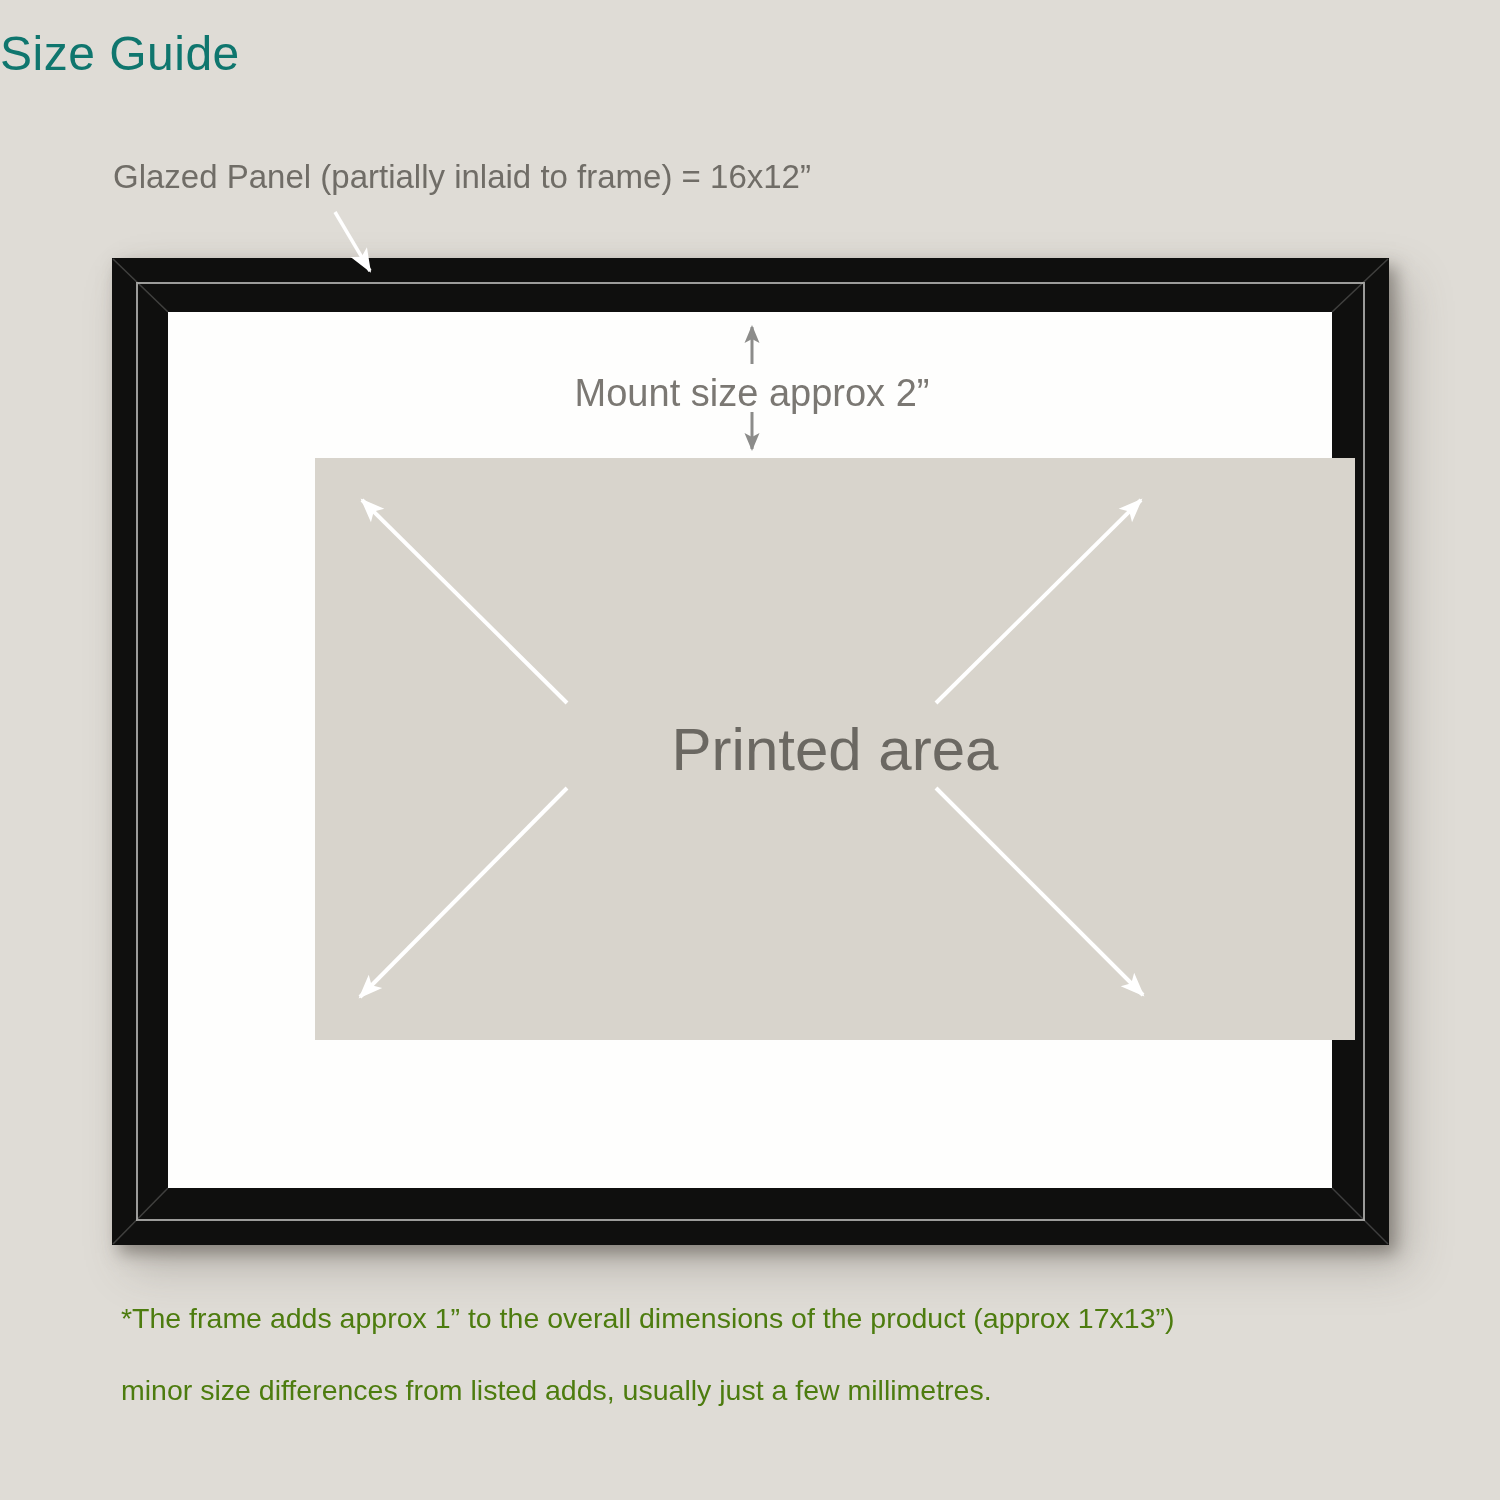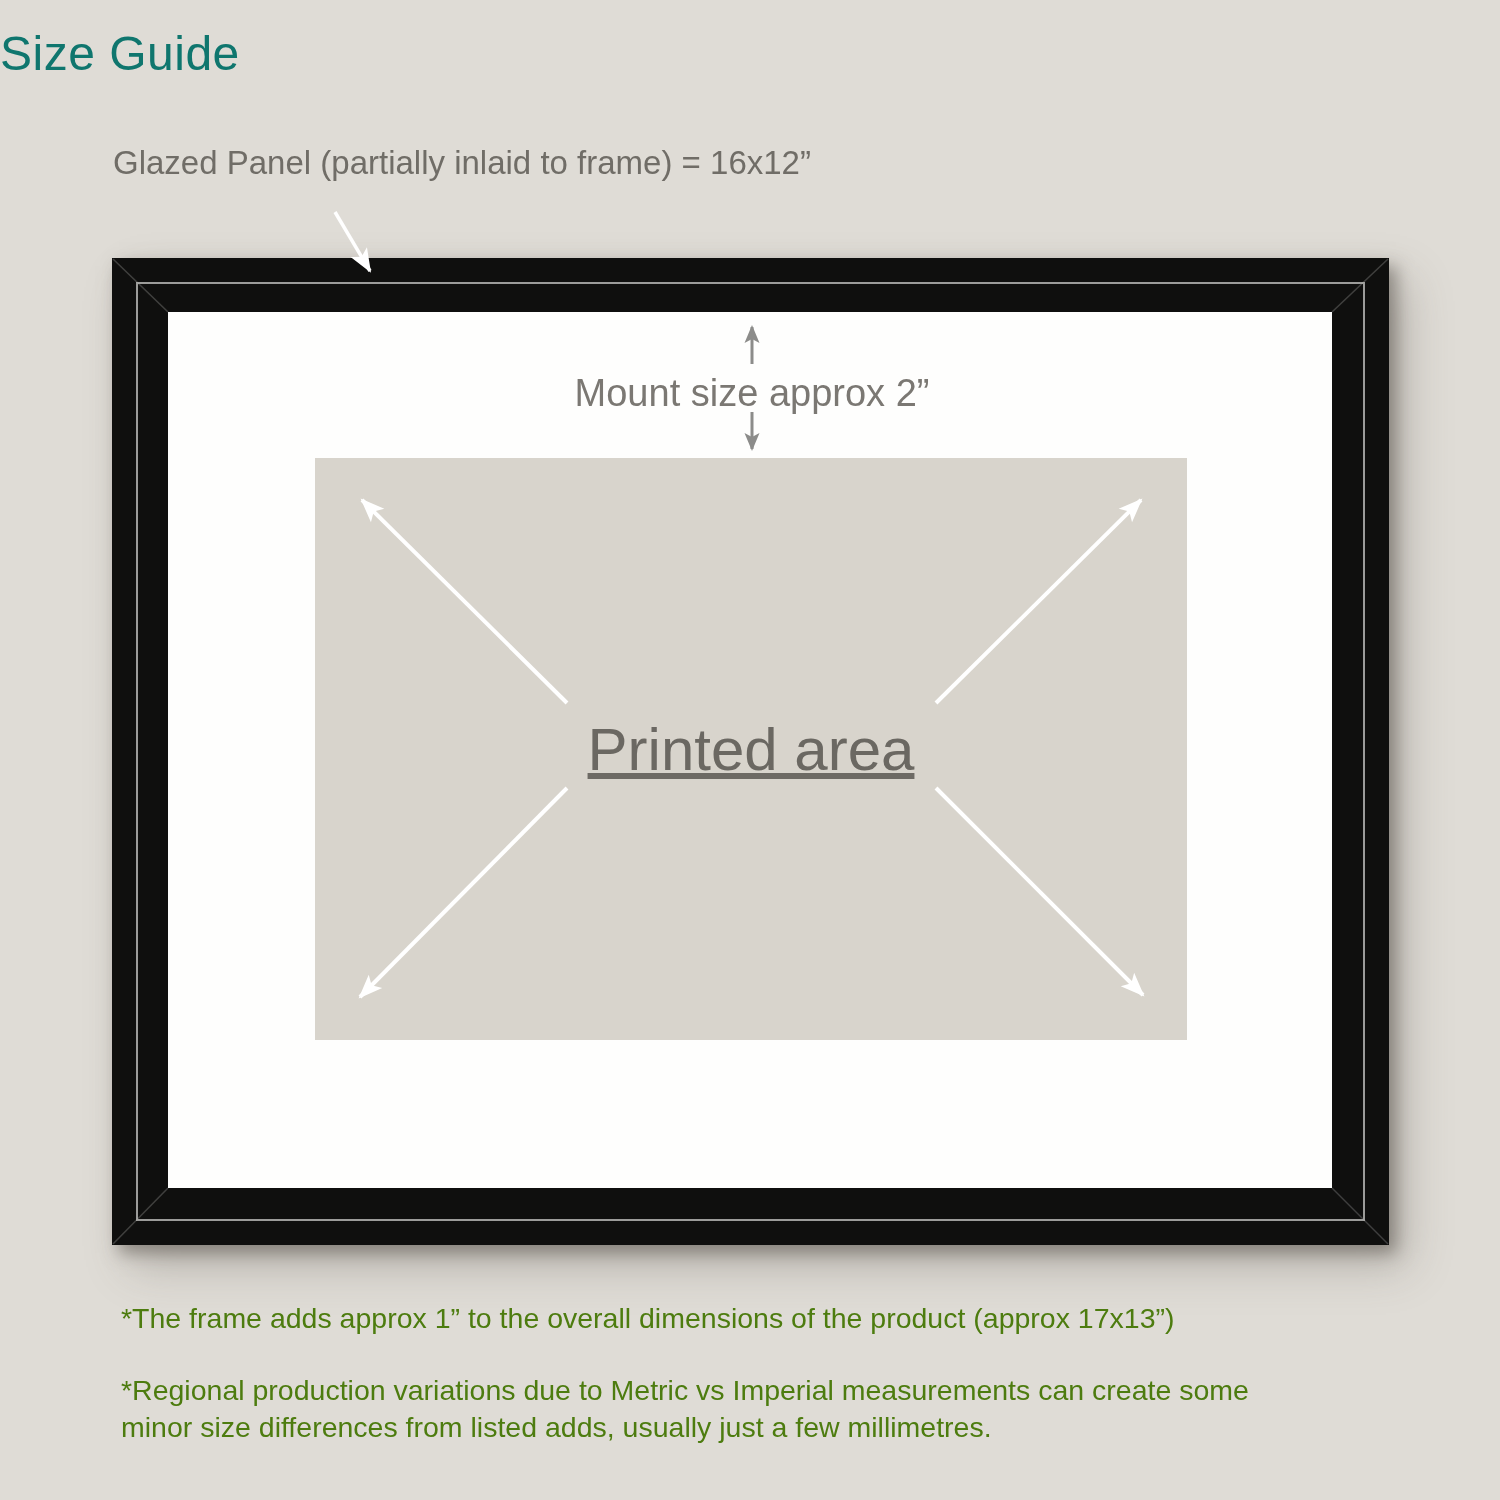--- a/index.html
+++ b/index.html
@@ -12,42 +12,42 @@
   .abs{position:absolute;}
 
   
   #title{
     top:26px;left:0;width:1500px;text-align:left;
     font-size:48px;font-weight:400;color:#0f766e;letter-spacing:0.5px;
   }
 
   
   #glazed-label{
-    top:144px;left:113px;
+    top:158px;left:113px;
     font-size:33px;font-weight:400;color:#706d67;
   }
 
   
   #frame{
     left:112px;top:258px;width:1277px;height:987px;
     background:#0f0f0e;
     box-shadow:7px 8px 16px rgba(88,82,74,0.55), 18px 22px 42px rgba(88,82,74,0.28);
   }
   #frame-bevel{
     left:24px;top:24px;right:24px;bottom:24px;
     border:2px solid #9c9c9a;
   }
   #mount{
     left:56px;top:54px;width:1164px;height:876px;
     background:#fefefd;
   }
   #printed-area{
-    left:147px;top:146px;width:872px;height:582px;
+    left:147px;top:146px;width:1040px;height:582px;
     background:#d8d4cc;
-    display:flex;align-items:center;justify-content:center;text-decoration:underline;
+    display:flex;align-items:center;justify-content:center;
   }
   #printed-label{
     font-size:60px;color:#6b6862;font-weight:400;
   }
 
   
   #mount-label{
     top:372px;left:527px;width:450px;text-align:center;
     font-size:38px;color:#7b7873;
   }
@@ -112,15 +112,14 @@
     <line x1="936" y1="703" x2="1141" y2="500" marker-end="url(#head-white)"></line>
     <line x1="567" y1="788" x2="360" y2="997" marker-end="url(#head-white)"></line>
     <line x1="936" y1="788" x2="1143" y2="995" marker-end="url(#head-white)"></line>
   </g>
 </svg>
 
 <div class="abs note" id="note-1">
   <span>*The frame adds approx 1” to the overall dimensions of the product (approx 17x13”)</span>
 </div>
 <div class="abs note" id="note-2">
-  <span>*Regional production variations due to Metric vs Imperial measurements can create some</span>
   <span>minor size differences from listed adds, usually just a few millimetres.</span>
 </div>
 
 </body></html>

